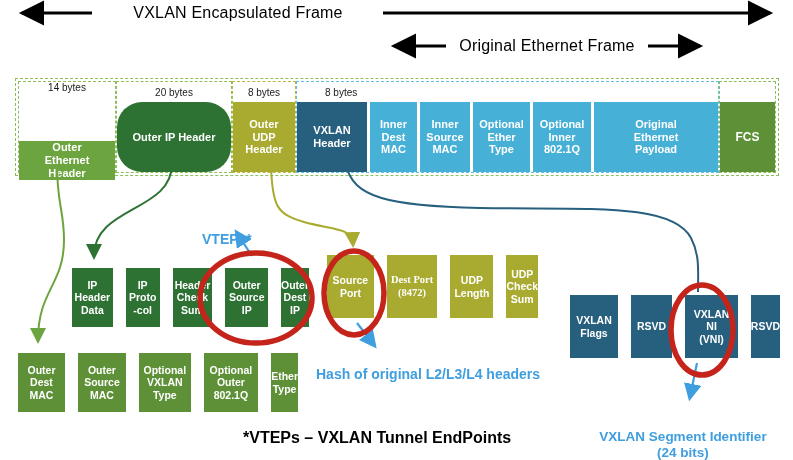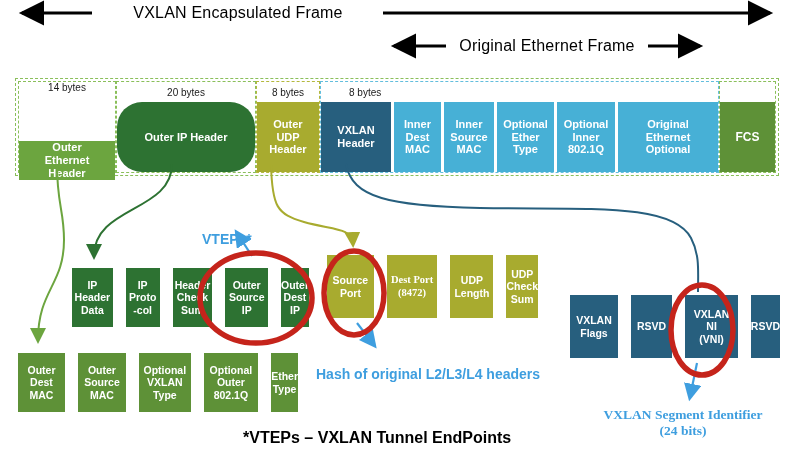--- a/index.html
+++ b/index.html
@@ -20,21 +20,21 @@
   .seg-box{box-sizing:border-box;display:flex;flex-direction:column;height:92px;}
   .seg-box .bytes{
     height:20px;display:flex;align-items:center;justify-content:center;
     font-size:10px;color:#1a1a1a;
   }
   .block{
     flex:1;display:flex;align-items:center;justify-content:center;text-align:center;
     color:#fff;font-weight:bold;font-size:11px;line-height:1.18;
   }
   .b-eth  {border:1.5px dashed #8abf5a;width:98px;gap:48px;}
-  .b-ip   {border:1.5px dashed #8abf5a;width:140px;}
+  .b-ip   {border:1.5px dashed #8abf5a;width:116px;}
   .b-udp  {border:1.5px dashed #b4b83e;width:64px;}
   .b-blue {border:1.5px dashed #63bedd;flex:1;}
   .b-fcs  {border:1.5px dashed #8abf5a;width:57px;}
   .b-blue .bytes{justify-content:flex-start;padding-left:28px;}
   .blue-row{flex:1;display:flex;gap:3px;background:#fff;}
   .blue-row .block{flex:none;}
   
   .drow{display:flex;gap:13px;}
   .dcell{
     display:flex;align-items:center;justify-content:center;text-align:center;
@@ -81,21 +81,21 @@
 Source
 MAC</div>
         <div class="block pre" style="background:#47b0d6;width:57px;">Optional
 Ether
 Type</div>
         <div class="block pre" style="background:#47b0d6;width:58px;">Optional
 Inner
 802.1Q</div>
         <div class="block pre" style="background:#47b0d6;flex:1;">Original
 Ethernet
-Optional</div>
+Payload</div>
       </div>
     </div>
     <div class="seg-box b-fcs">
       <div class="bytes"></div>
       <div class="block" style="background:#5e9137;font-size:12px;">FCS</div>
     </div>
   </div>
 
   <div class="abs drow" style="left:72px;top:268px;width:237px;height:59px;">
     <div class="dcell pre" style="background:#2d7232;width:46px;">IP
@@ -149,21 +149,21 @@
 Type</div>
     <div class="dcell pre" style="background:#5e9137;width:58px;">Optional
 Outer
 802.1Q</div>
     <div class="dcell pre" style="background:#5e9137;flex:1;">Ether
 Type</div>
   </div>
 
   <div class="abs note" style="left:202px;top:197px;font-size:14px;font-weight:bold;margin-top:34px;">VTEPs*</div>
   <div class="abs note" style="left:316px;top:366px;font-size:14px;font-weight:bold;">Hash of original L2/L3/L4 headers</div>
-  <div class="abs note pre" style="left:583px;top:407px;width:200px;text-align:center;font-size:13.5px;font-weight:bold;line-height:1.2;font-family:Liberation Serif, serif;">VXLAN Segment Identifier
+  <div class="abs note pre" style="left:583px;top:429px;width:200px;text-align:center;font-size:13.5px;font-weight:bold;line-height:1.2;">VXLAN Segment Identifier
 (24 bits)</div>
 
   <div class="abs footnote" style="left:243px;top:429px;">*VTEPs – VXLAN Tunnel EndPoints</div>
 
   <svg class="overlay" width="793" height="460" viewBox="0 0 793 460">
     <defs>
       <marker id="ah-black" markerWidth="9" markerHeight="9" refX="7" refY="4" orient="auto">
           <path d="M0,0 L8,4 L0,8 Z" fill="#000"></path>
         </marker>
       <marker id="ah-lgreen" markerWidth="9" markerHeight="9" refX="6" refY="4" orient="auto">

